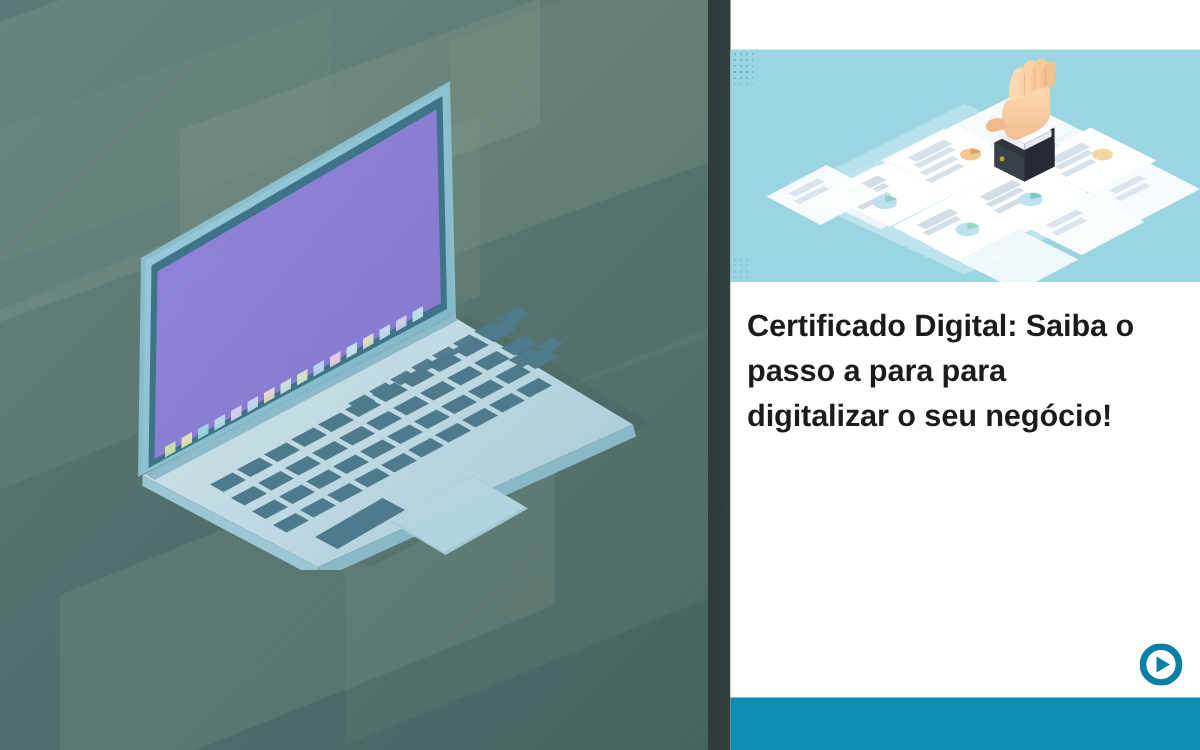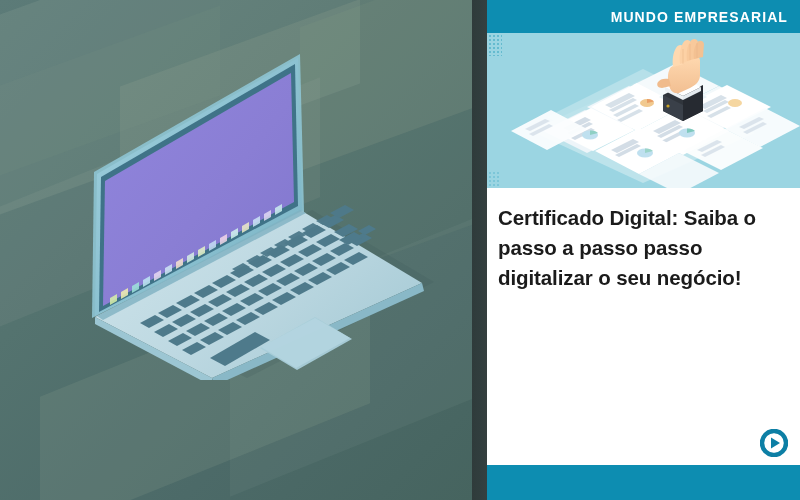--- a/index.html
+++ b/index.html
@@ -283,23 +283,20 @@
         <polygon points="198,308 253,277 290,299 235,330" fill="#a9cdd9" opacity="0.95"></polygon>
         <polygon points="199,307 253,278 288,298 234,328" fill="#b4d5e0" opacity="0.9"></polygon>
       </svg>
     </div>
   </div>
 
   <div class="card">
 
     <div class="card-edge"></div>
 
-    <div class="card-header">
-      <span class="card-header-title">MUNDO EMPRESARIAL</span>
-    </div>
 
     <div class="illus">
       <div class="dotgrid"></div>
       <div class="dotgrid-b"></div>
 
       <svg class="illus-art" width="313" height="155" viewBox="0 0 313 155">
         <defs>
           <linearGradient id="skinG" x1="0" y1="0" x2="0" y2="1">
             <stop offset="0%" stop-color="#ffd9b0"></stop>
             <stop offset="100%" stop-color="#f2bf92"></stop>
@@ -423,21 +420,21 @@
           <g stroke="#e8b488" stroke-width="0.7" fill="none" opacity="0.8">
             <path d="M196 16 L196 31"></path>
             <path d="M203 11 L203 27"></path>
             <path d="M210 10 L210 25"></path>
           </g>
         </g>
       </svg>
     </div>
 
     <div class="card-body">
-      <div class="card-title">Certificado Digital: Saiba o passo a passo passo digitalizar o seu negócio!</div>
+      <div class="card-title">Certificado Digital: Saiba o passo a para para digitalizar o seu negócio!</div>
 
       <svg class="brand-mark" viewBox="0 0 28 28">
         <circle cx="14" cy="14" r="12" fill="none" stroke="#0d7fa5" stroke-width="4.5"></circle>
         <circle cx="14" cy="14" r="9.2" fill="#ffffff"></circle>
         <polygon points="11,8.6 20,14 11,19.4" fill="#0d7fa5"></polygon>
       </svg>
     </div>
 
     <div class="card-footer"></div>
   </div>

